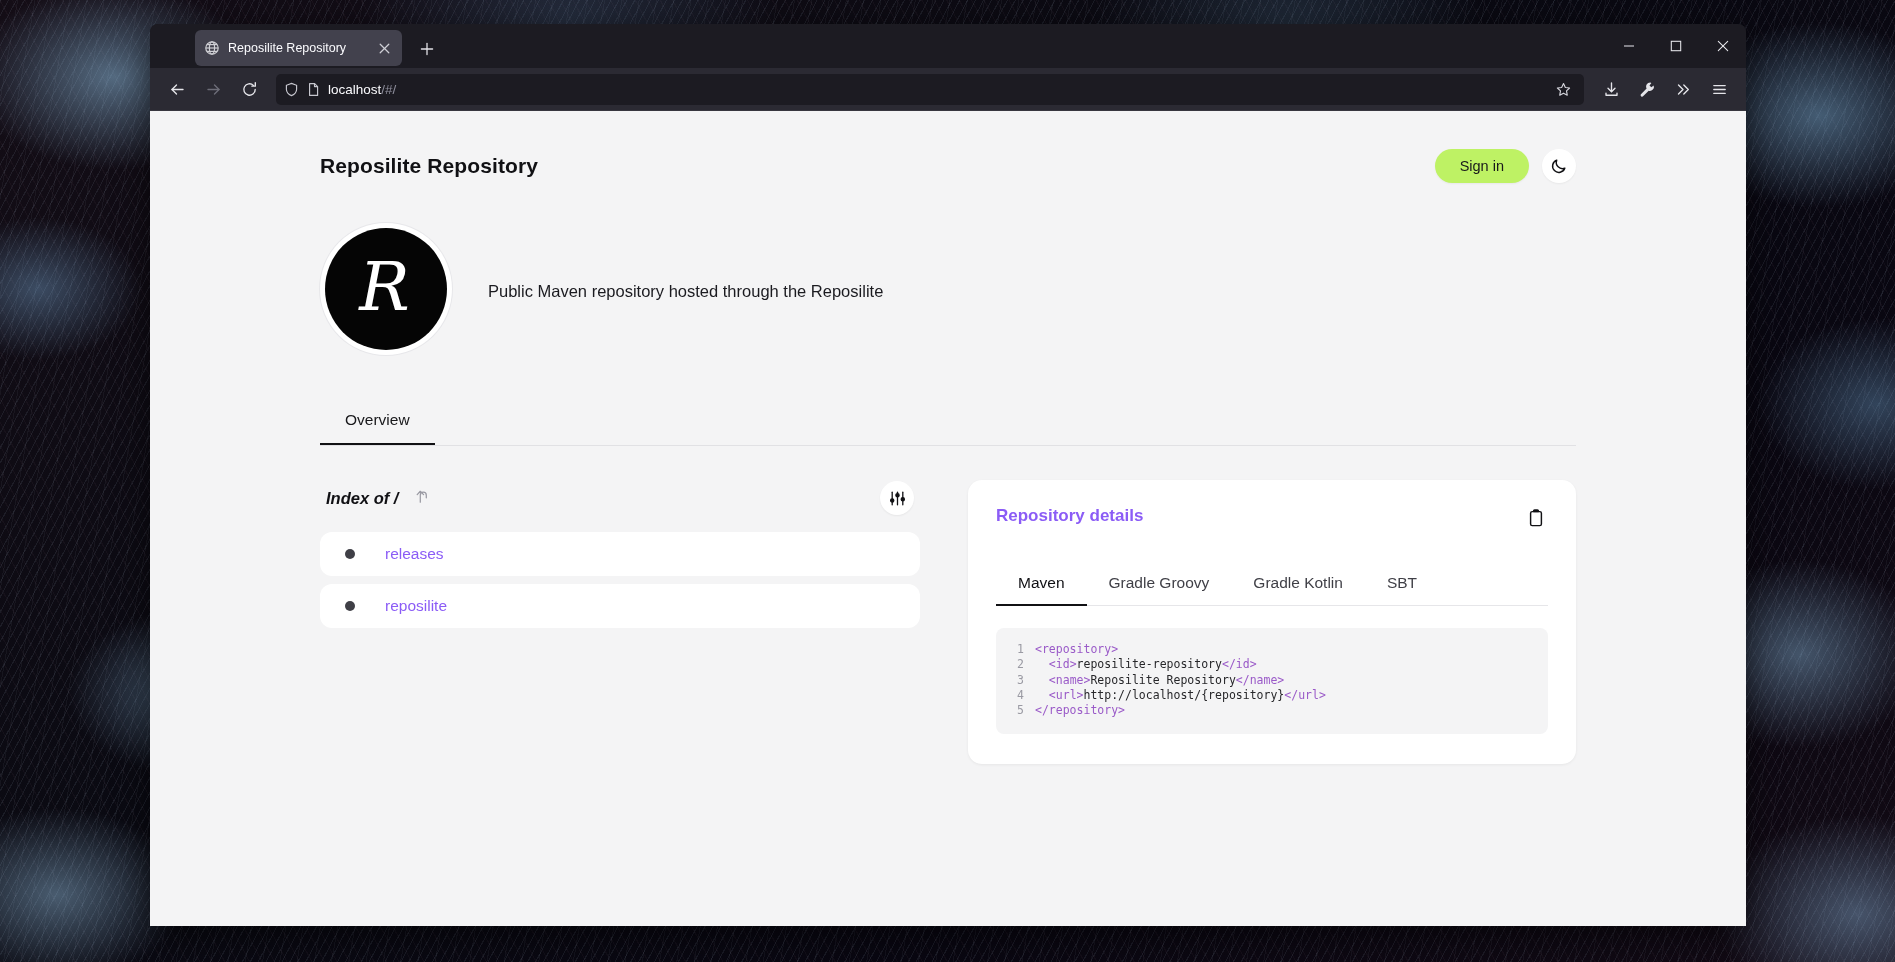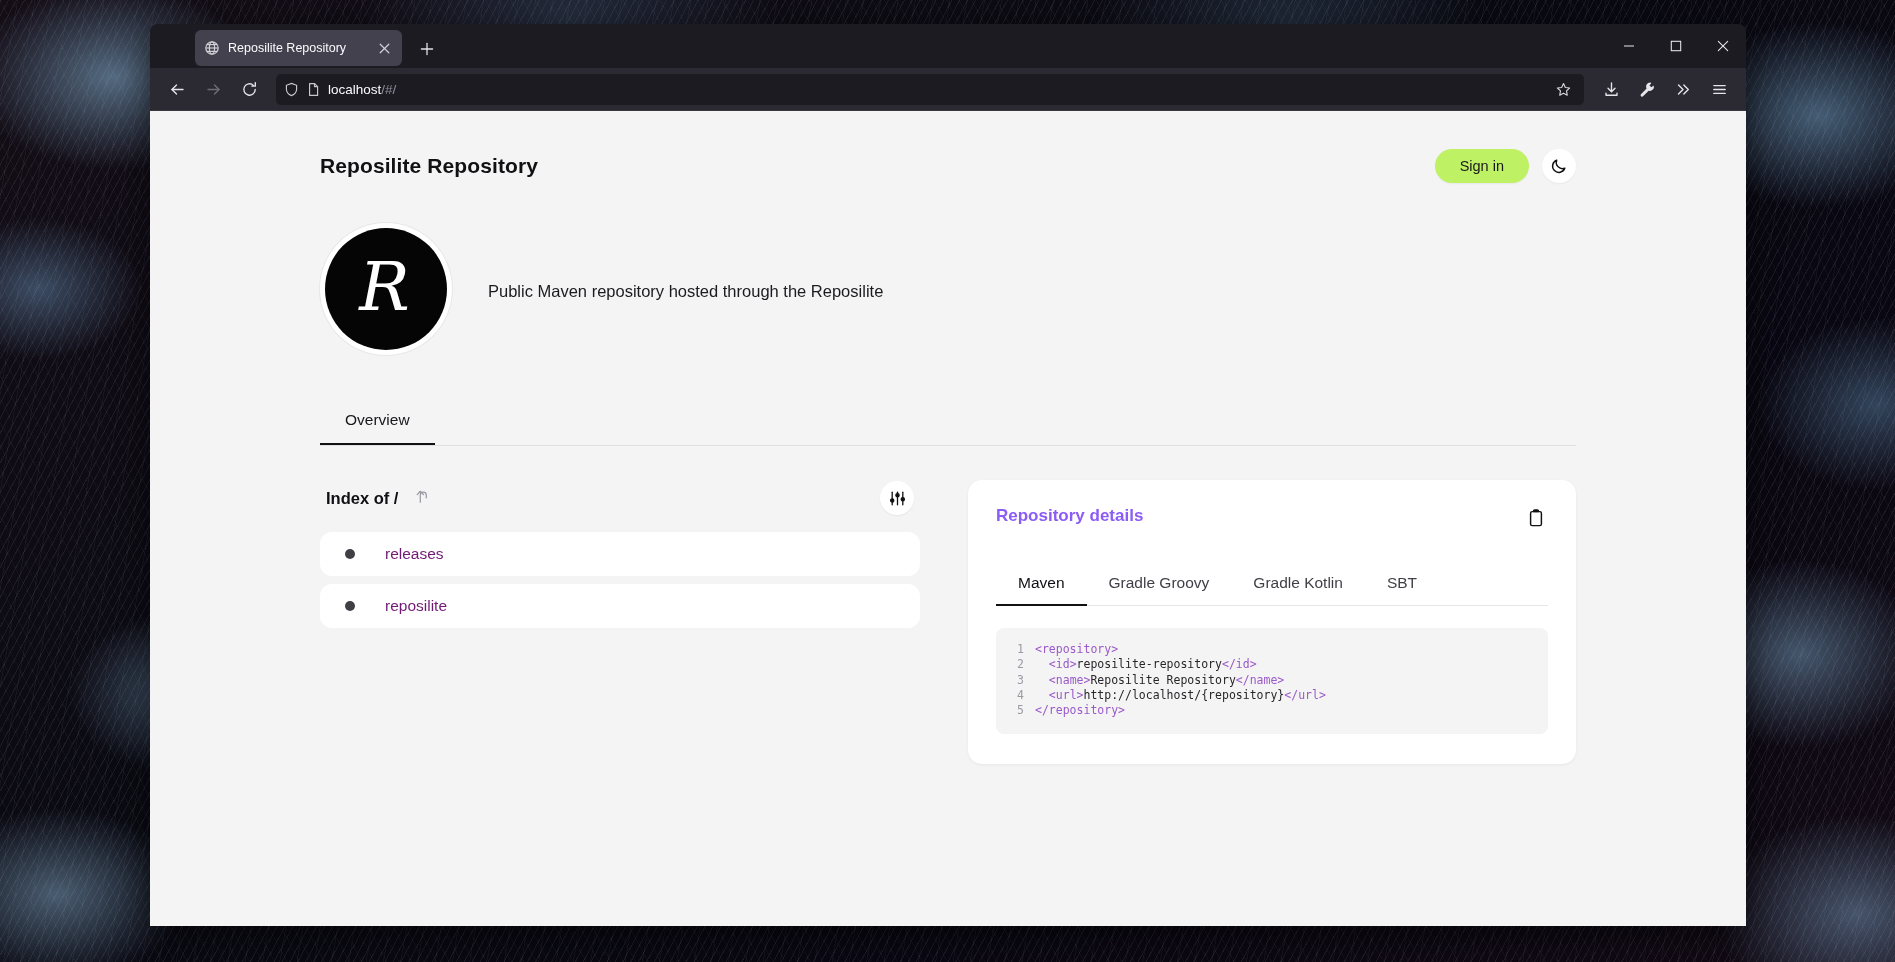--- a/index.html
+++ b/index.html
@@ -222,42 +222,42 @@
     align-items: flex-start;
   }
   .col-left { width: 600px; flex: 0 0 600px; }
   .col-right { flex: 1 1 auto; }
 
   .index-head {
     display: flex; align-items: center; justify-content: space-between;
     padding: 0 6px 0 6px;
     height: 36px;
   }
-  .index-title-row { display: flex; align-items: baseline; gap: 18px; }
+  .index-title-row { display: flex; align-items: baseline; gap: 18px; font-style: italic; }
   .index-title { font-size: 16.5px; font-weight: 700; color: #101014; }
   .filter-btn {
     width: 34px; height: 34px;
     background: #fff;
     border: none; border-radius: 50%;
     display: flex; align-items: center; justify-content: center;
     box-shadow: 0 1px 2px rgba(0,0,0,0.06);
     cursor: pointer;
   }
   .file-list { margin-top: 16px; display: flex; flex-direction: column; gap: 8px; }
   .file-row {
     background: #fff;
     border-radius: 12px;
     height: 44px;
     display: flex; align-items: center;
     padding: 0 25px;
     gap: 30px;
     cursor: pointer;
   }
   .dot { width: 10px; height: 10px; border-radius: 50%; background: #3f3f46; flex: 0 0 10px; }
-  .file-name { font-size: 15.5px; color: #701a75; }
+  .file-name { font-size: 15.5px; color: #8b5cf6; }
 
   .details-card {
     background: #fff;
     border-radius: 14px;
     padding: 26px 28px 30px;
     box-shadow: 0 1px 3px rgba(0,0,0,0.06);
   }
   .details-head {
     display: flex; align-items: flex-start; justify-content: space-between;
   }

